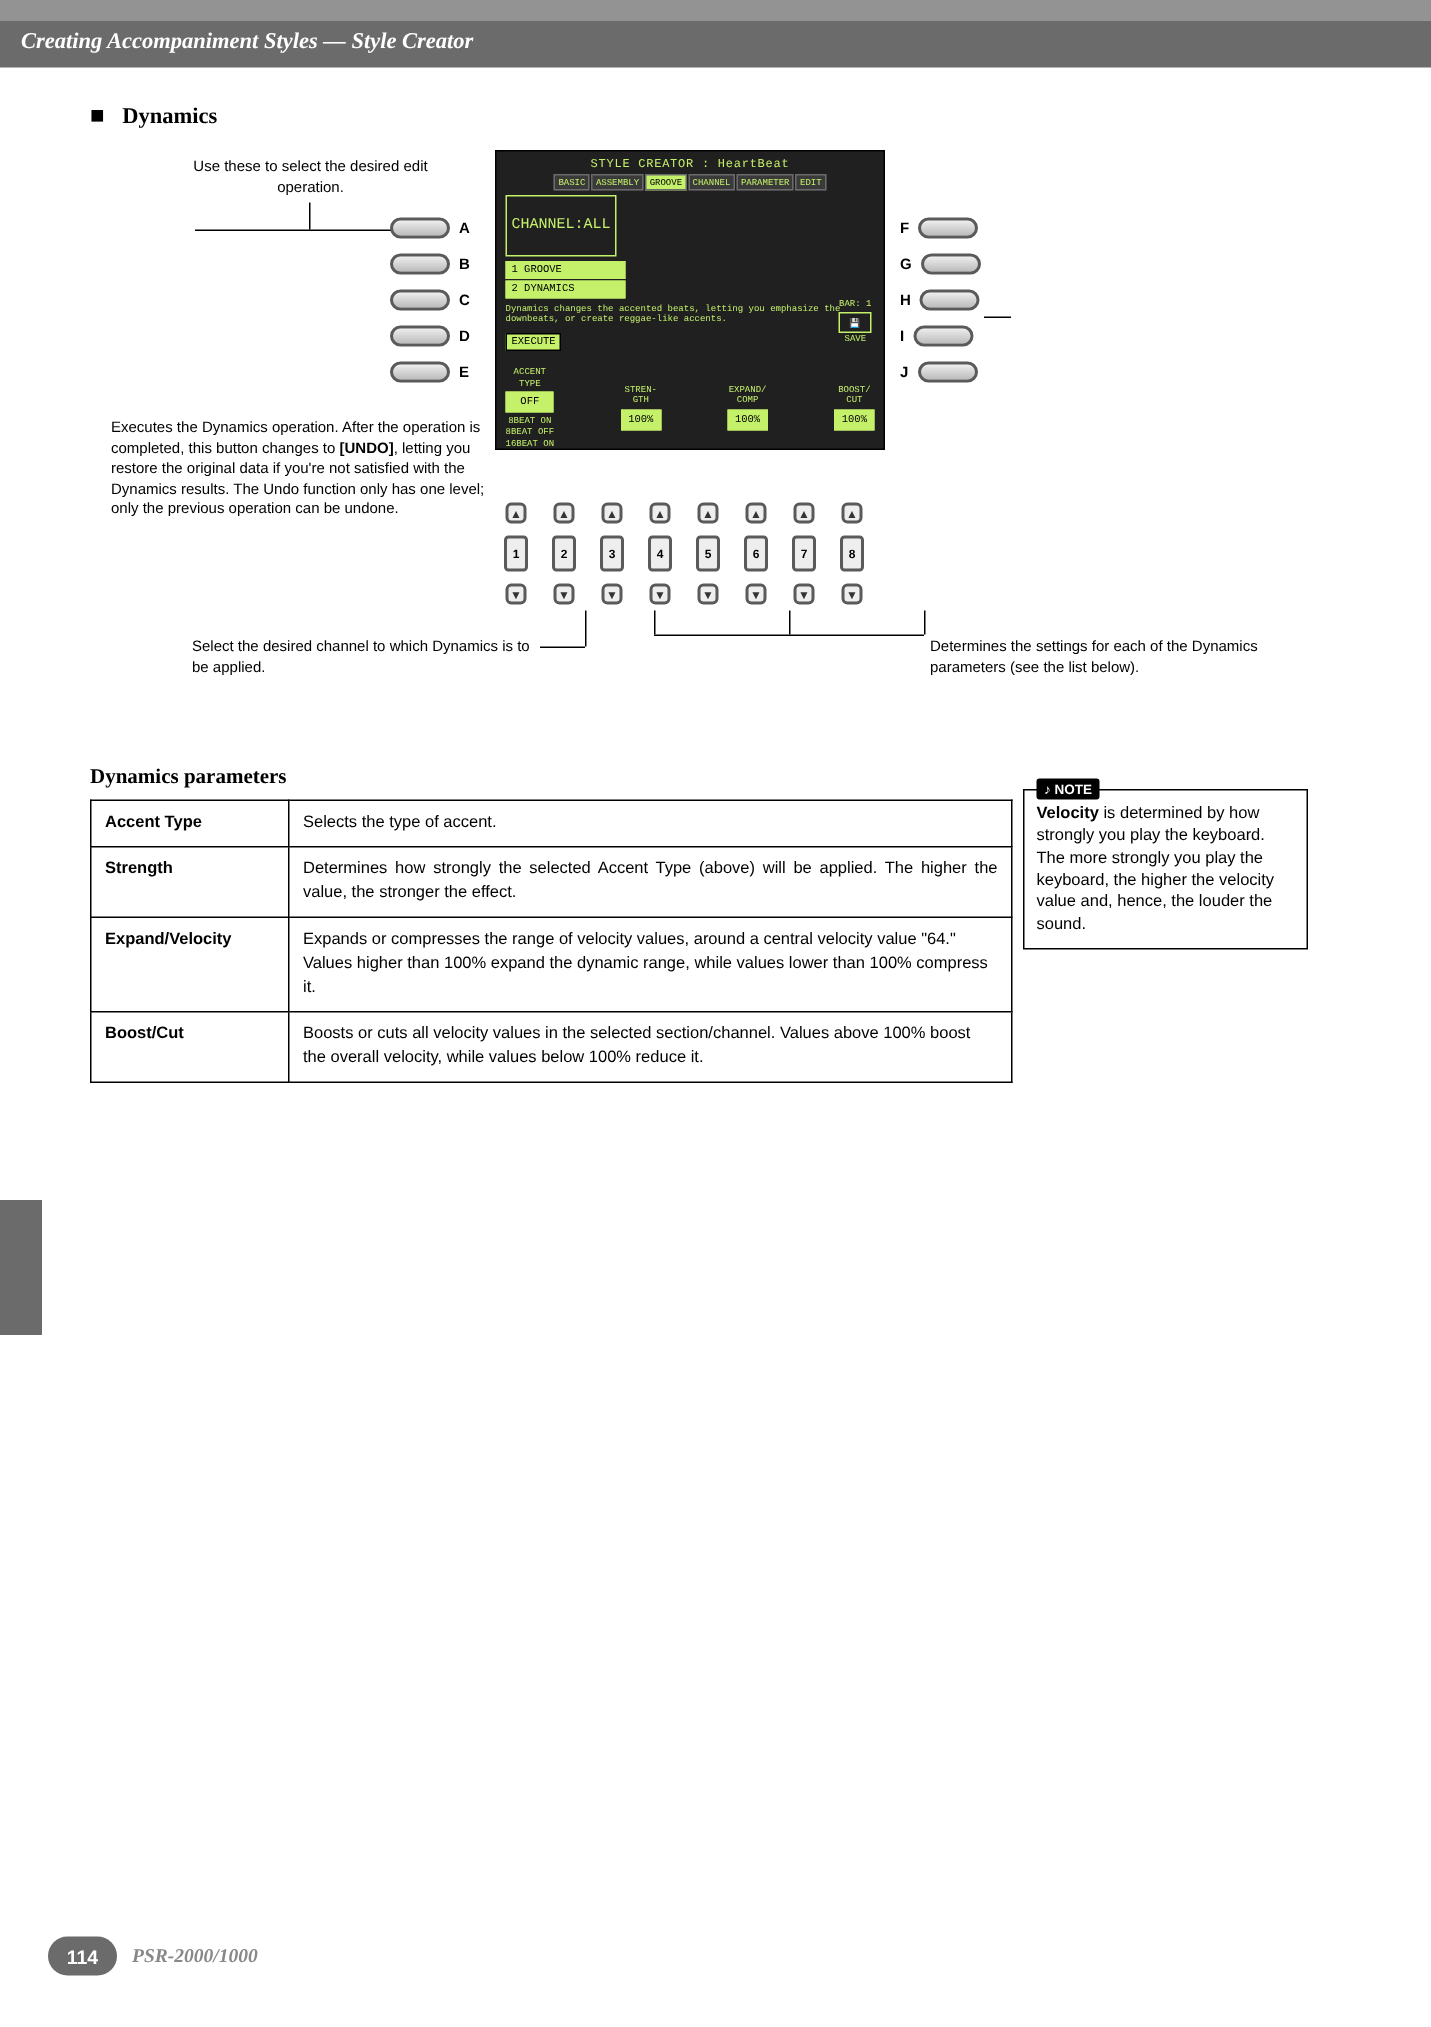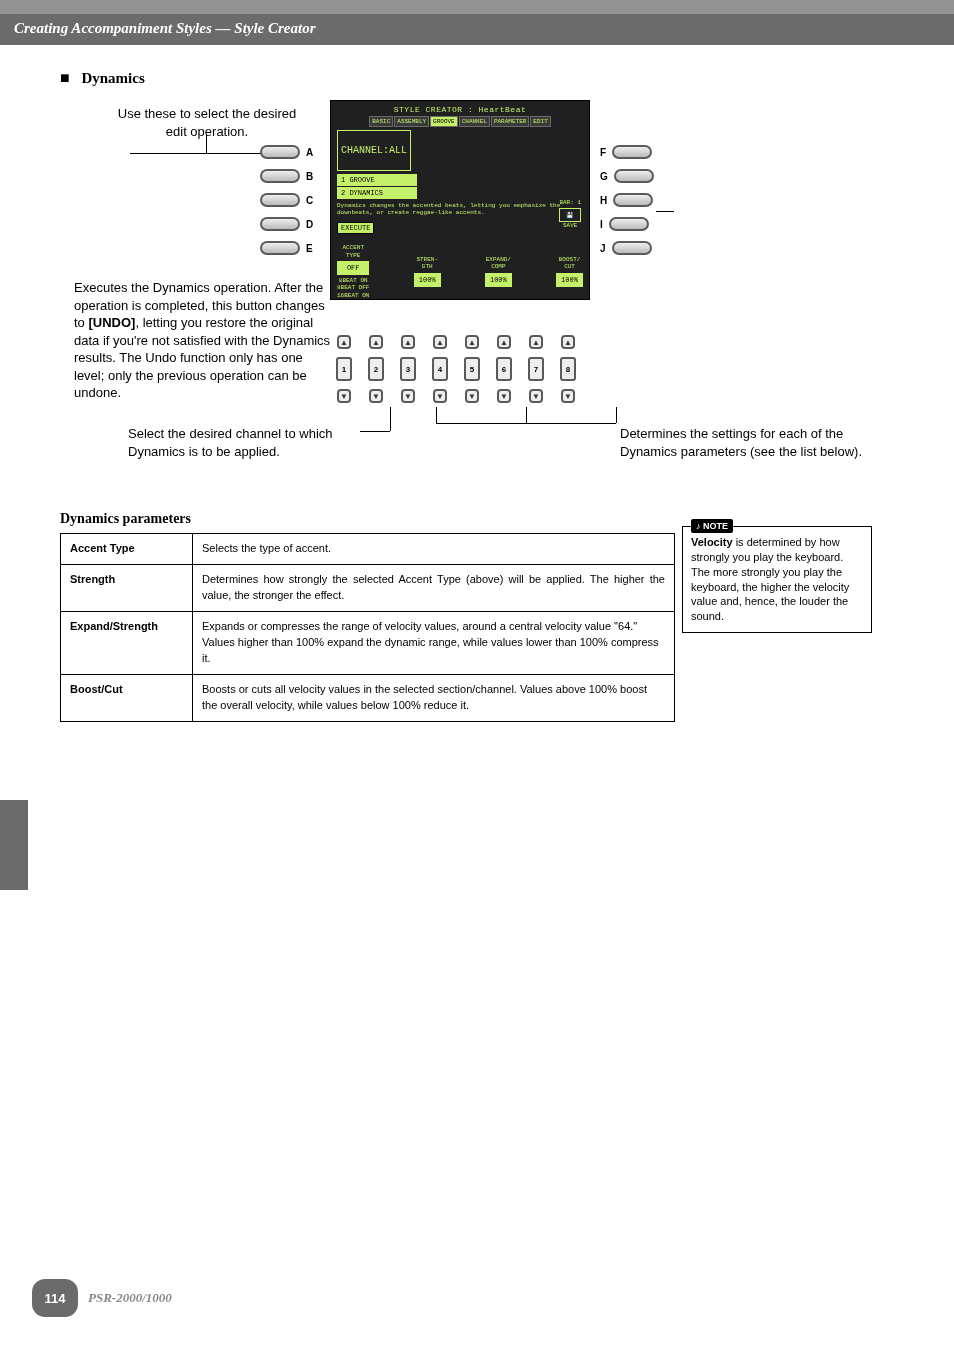--- a/index.html
+++ b/index.html
@@ -31,21 +31,21 @@
     margin-bottom: 18px;
   }
   .section-heading .bullet { font-size: 16px; margin-right: 8px; }
   .diagram-area {
     position: relative;
     width: 100%;
     height: 400px;
   }
   .callout {
     position: absolute;
-    font-size: 13px;
+    font-size: 10px;
     line-height: 1.35;
     color: #000;
   }
   .callout .bold { font-weight: bold; }
   .callout-tl { left: 52px; top: 0; width: 190px; text-align: center; }
   .callout-tr { left: 616px; top: 34px; width: 200px; }
   .callout-bl { left: 14px; top: 174px; width: 260px; }
   .callout-bc { left: 68px; top: 320px; width: 230px; }
   .callout-br { left: 560px; top: 320px; width: 260px; }
 
@@ -153,21 +153,21 @@
     width: 28px; height: 90px;
     background: #6b6b6b;
   }
 
   .footer {
     position: absolute;
     bottom: 34px; left: 32px;
     display: flex; align-items: center; gap: 10px;
   }
   .page-oval {
-    width: 46px; height: 38px;
+    width: 46px; height: 26px;
     background: #6b6b6b;
     border-radius: 13px;
     color: #fff;
     font-weight: bold;
     display: flex; align-items: center; justify-content: center;
     font-size: 13px;
   }
   .footer-model {
     color: #888;
     font-style: italic;
@@ -350,21 +350,21 @@
     <tbody>
         <tr>
       <td class="pname">Accent Type</td>
       <td>Selects the type of accent.</td>
     </tr>
     <tr>
       <td class="pname">Strength</td>
       <td class="justify">Determines how strongly the selected Accent Type (above) will be applied. The higher the value, the stronger the effect.</td>
     </tr>
     <tr>
-      <td class="pname">Expand/Strength</td>
+      <td class="pname">Expand/Velocity</td>
       <td>Expands or compresses the range of velocity values, around a central velocity value "64." Values higher than 100% expand the dynamic range, while values lower than 100% compress it.</td>
     </tr>
     <tr>
       <td class="pname">Boost/Cut</td>
       <td>Boosts or cuts all velocity values in the selected section/channel. Values above 100% boost the overall velocity, while values below 100% reduce it.</td>
     </tr>
   </tbody>
     </table>
 
 </div>

